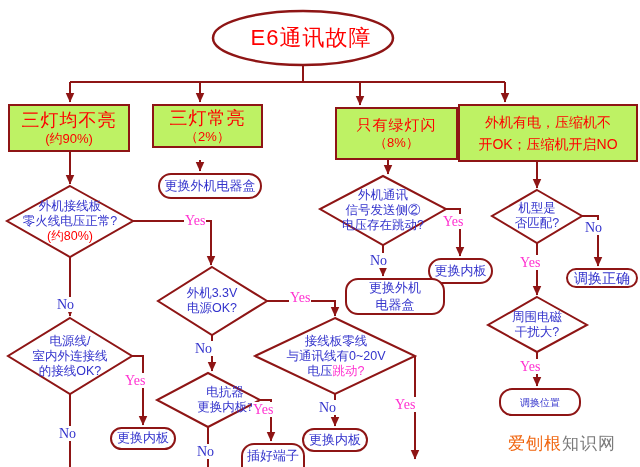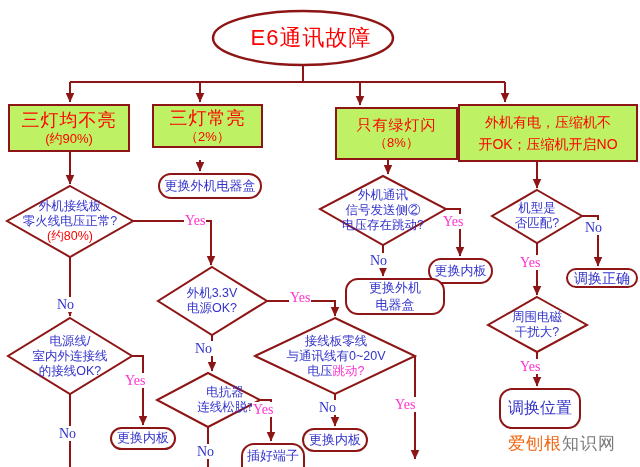--- a/index.html
+++ b/index.html
@@ -129,21 +129,21 @@
     <div>外机3.3V</div>
     <div>电源OK?</div>
   </div>
   <div class="dtext" style="left:70px;top:356px;">
     <div>电源线/</div>
     <div>室内外连接线</div>
     <div>的接线OK?</div>
   </div>
   <div class="dtext" style="left:225px;top:400px;font-family:Liberation Serif, serif;">
     <div>电抗器</div>
-    <div>连线松脱?</div>
+    <div>更换内板?</div>
   </div>
   <div class="dtext" style="left:336px;top:356px;">
     <div>接线板零线</div>
     <div>与通讯线有0~20V</div>
     <div><span>电压</span><span class="mag">跳动?</span></div>
   </div>
   <div class="dtext" style="left:383px;top:210px;">
     <div>外机通讯</div>
     <div>信号发送侧②</div>
     <div>电压存在跳动?</div>
@@ -172,21 +172,21 @@
   <div class="term" style="left:345px;top:278px;width:100px;height:37px;">
     <span>更换外机</span>
     <span>电器盒</span>
   </div>
   <div class="term" style="left:302px;top:428px;width:66px;height:24px;">
     <span>更换内板</span>
   </div>
   <div class="term" style="left:566px;top:268px;width:72px;height:20px;font-size:14px;">
     <span>调换正确</span>
   </div>
-  <div class="term" style="left:499px;top:388px;width:82px;height:41px;font-size:16px;">
+  <div class="term" style="left:499px;top:388px;width:82px;height:28px;font-size:10px;">
     <span>调换位置</span>
   </div>
 
   <div class="lbl yes" style="left:184px;top:213px;">Yes</div>
   <div class="lbl no" style="left:56px;top:297px;">No</div>
   <div class="lbl yes" style="left:124px;top:373px;">Yes</div>
   <div class="lbl no" style="left:58px;top:426px;">No</div>
   <div class="lbl yes" style="left:289px;top:290px;">Yes</div>
   <div class="lbl no" style="left:194px;top:341px;">No</div>
   <div class="lbl yes" style="left:252px;top:402px;">Yes</div>

